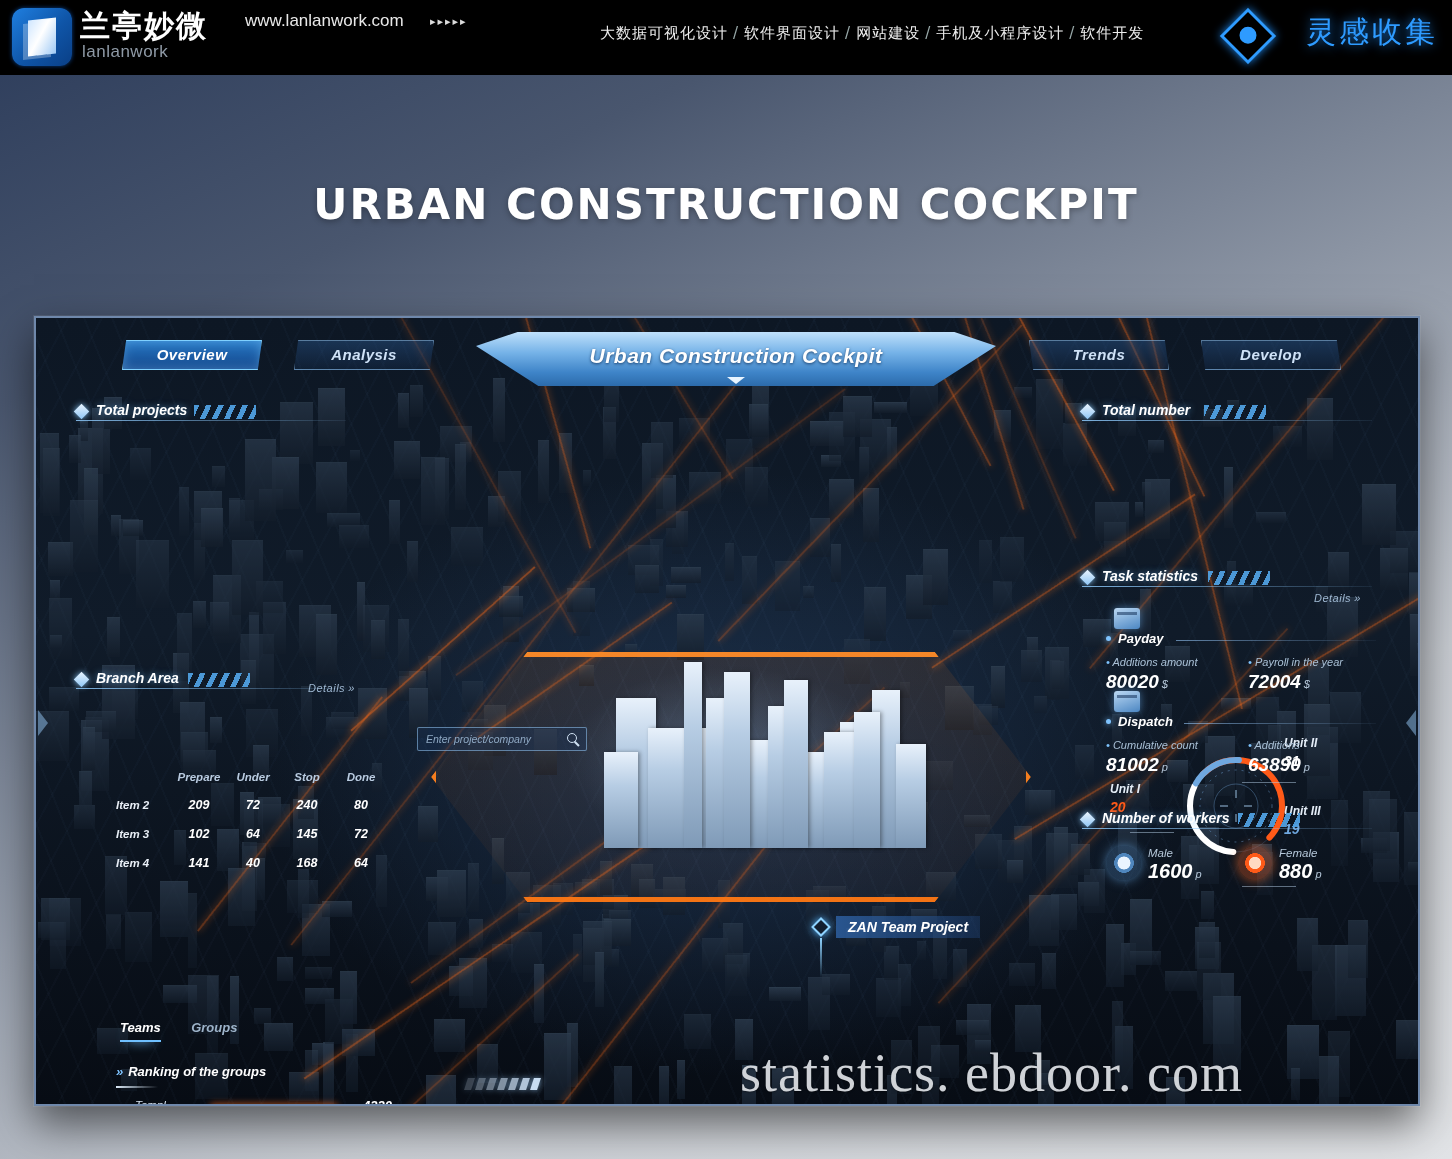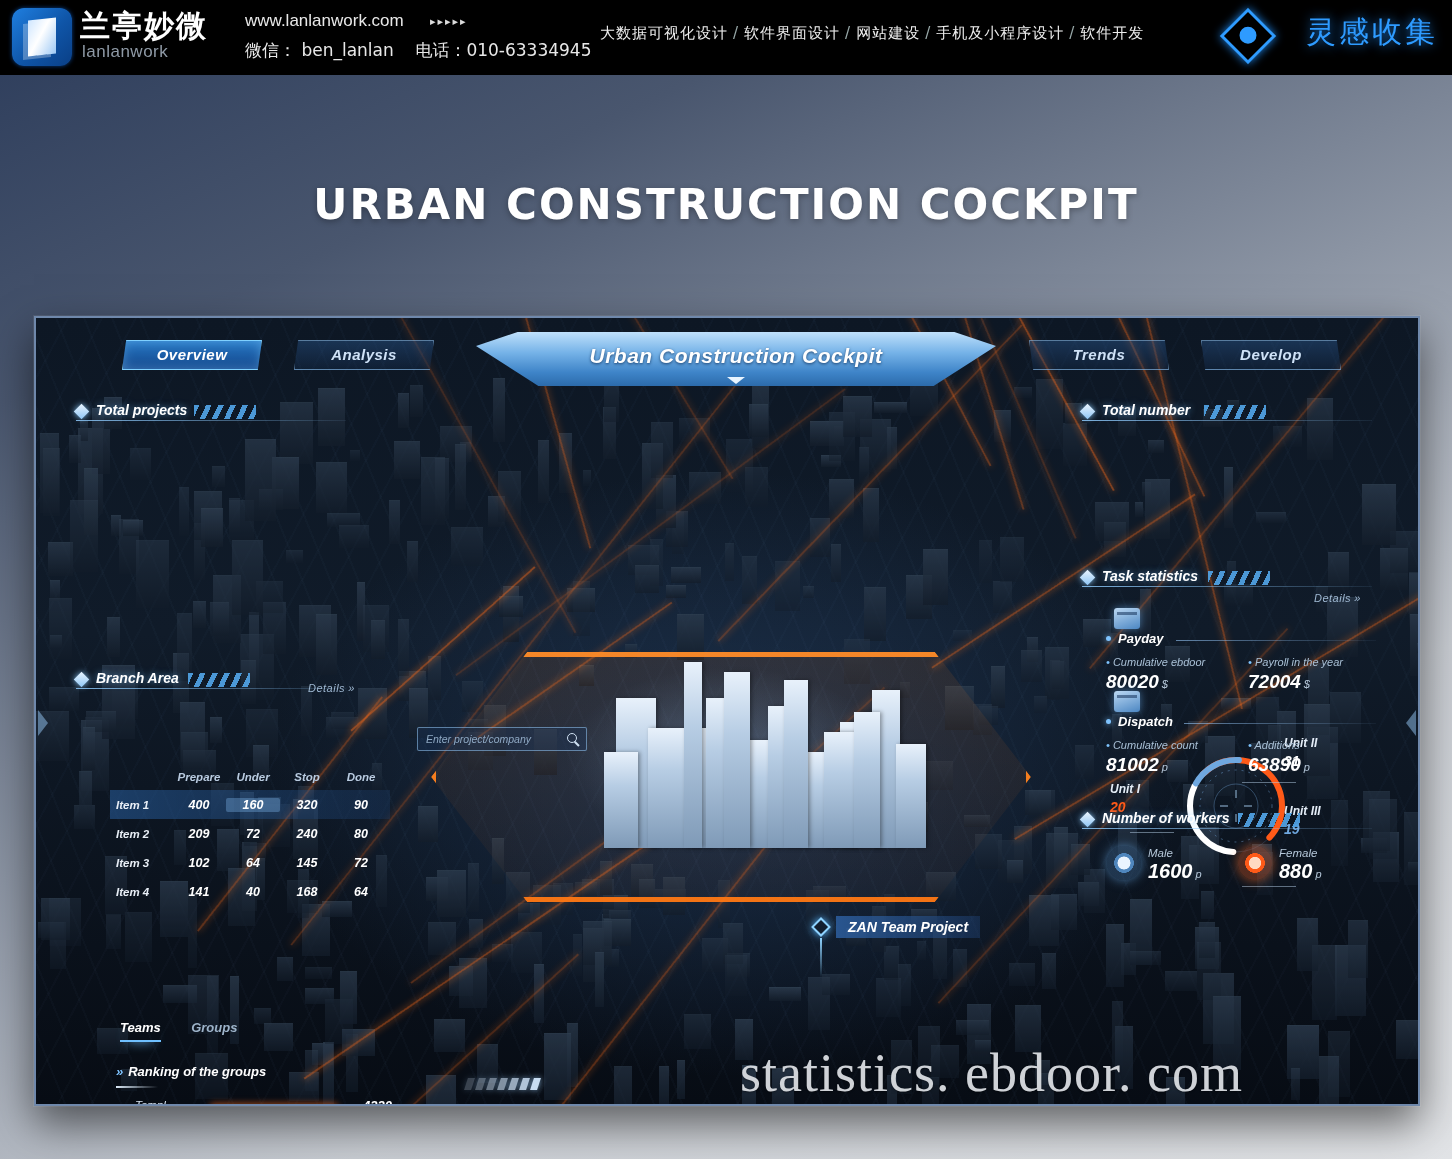--- a/index.html
+++ b/index.html
@@ -341,25 +341,20 @@
 <body>
 
 <div id="promo">
   <div class="logo-box">
     <div class="logo-book"></div>
   </div>
   <div class="logo-cn">兰亭妙微</div>
   <div class="logo-en">lanlanwork</div>
   <div class="contact1">www.lanlanwork.com</div>
   <div class="arrows">▸▸▸▸▸</div>
-  <div class="contact2">
-    <span>微信： ben_lanlan</span>
-    &nbsp;&nbsp;
-    <span>电话：010-63334945</span>
-  </div>
   <div class="services">
     <span>大数据可视化设计</span><span class="sep">/</span><span>软件界面设计</span><span class="sep">/</span><span>网站建设</span><span class="sep">/</span><span>手机及小程序设计</span><span class="sep">/</span><span>软件开发</span>
   </div>
   <div class="insp-mark"></div>
   <div class="insp">灵感收集</div>
 </div>
 
 <div id="hero">
   <div class="t1">URBAN CONSTRUCTION COCKPIT</div>
 </div>
@@ -853,27 +848,20 @@
   </div>
 
   <div id="tbl">
     <div class="row head">
       <div class="c lbl"></div>
       <div class="c v">Prepare</div>
       <div class="c v">Under</div>
       <div class="c v">Stop</div>
       <div class="c v">Done</div>
     </div>
-    <div class="row sel">
-      <div class="c lbl">Item 1</div>
-      <div class="c v">400</div>
-      <div class="c v hi">160</div>
-      <div class="c v">320</div>
-      <div class="c v">90</div>
-    </div>
     <div class="row">
       <div class="c lbl">Item 2</div>
       <div class="c v">209</div>
       <div class="c v">72</div>
       <div class="c v">240</div>
       <div class="c v">80</div>
     </div>
     <div class="row">
       <div class="c lbl">Item 3</div>
       <div class="c v">102</div>
@@ -965,21 +953,21 @@
     <span>Details</span><span class="chev">»</span>
   </div>
 
   <div class="ico-card" style="left:1078px; top:290px;"></div>
   <div class="stat-grp-title" style="left:1082px; top:313px;">
     <i class="bullet"></i>
     <span>Payday</span>
   </div>
   <div class="stat-rule" style="left:1140px; top:322px; width:200px;"></div>
   <div class="kv" style="left:1070px; top:338px;">
-    <div class="k">Cumulative ebdoor</div>
+    <div class="k">Additions amount</div>
     <div class="v"><span>80020</span><span class="u">$</span></div>
   </div>
   <div class="kv" style="left:1212px; top:338px;">
     <div class="k">Payroll in the year</div>
     <div class="v"><span>72004</span><span class="u">$</span></div>
   </div>
 
   <div class="ico-card" style="left:1078px; top:373px;"></div>
   <div class="stat-grp-title" style="left:1082px; top:396px;">
     <i class="bullet"></i>

